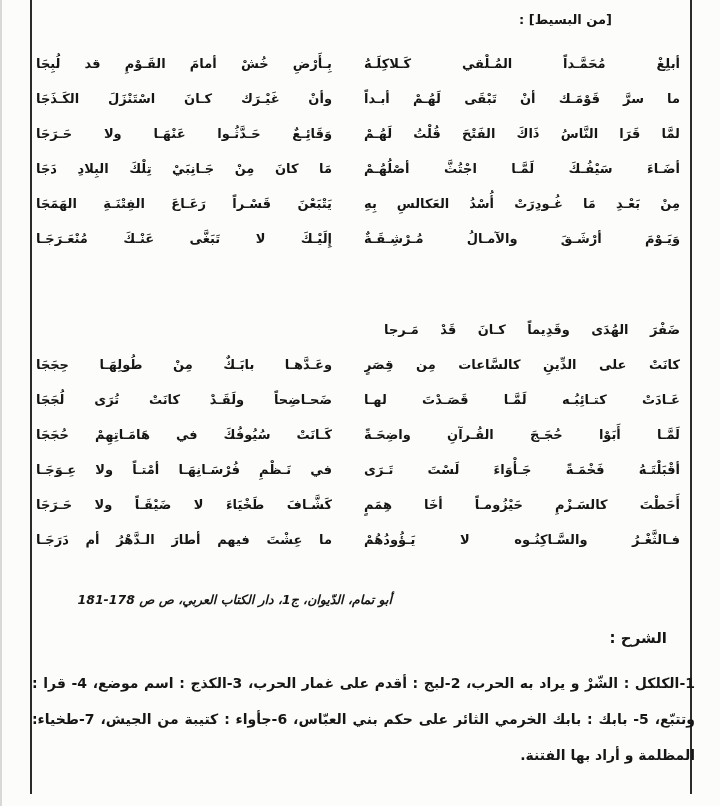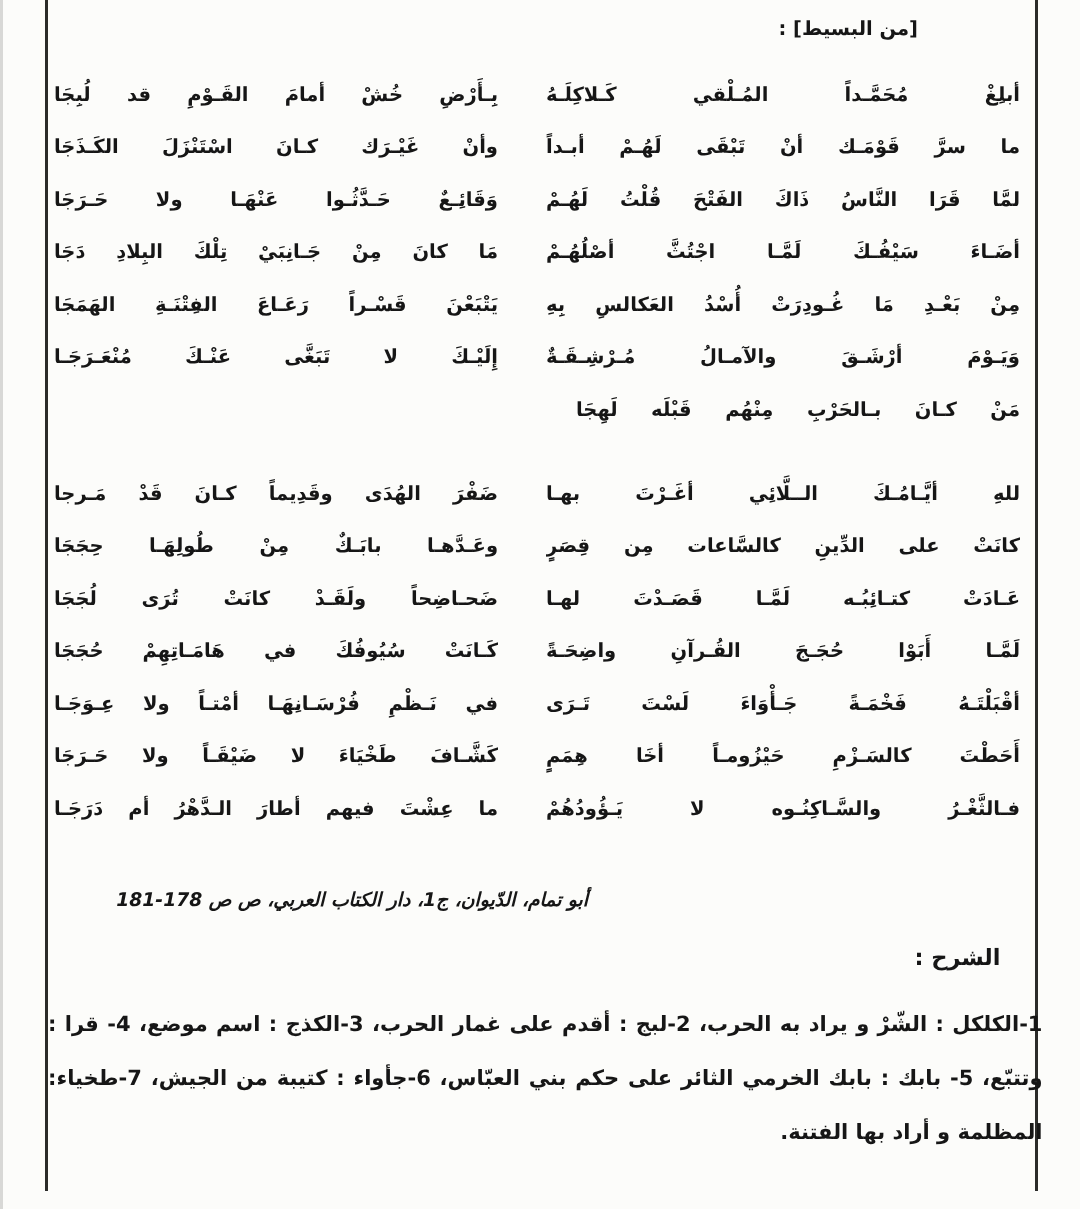--- a/index.html
+++ b/index.html
@@ -85,24 +85,22 @@
   </div>
       <div class="verse-row">
     <div class="hemistich sadr">مِنْ بَعْـدِ مَا غُـودِرَتْ أُسْدُ العَكالسِ بِهِ</div>
     <div class="hemistich ajuz">يَتْبَعْنَ قَسْـراً رَعَـاعَ الفِتْنَـةِ الهَمَجَا</div>
   </div>
       <div class="verse-row">
     <div class="hemistich sadr">وَيَـوْمَ أرْشَـقَ والآمـالُ مُـرْشِـقَـةٌ</div>
     <div class="hemistich ajuz">إِلَيْـكَ لا تَبَغَّى عَنْـكَ مُنْعَـرَجَـا</div>
   </div>
       <div class="verse-row">
-    <div class="hemistich ajuz">مَنْ كـانَ بـالحَرْبِ مِنْهُم قَبْلَه لَهِجَا</div>
   </div>
       <div class="verse-row stanza-gap">
-    <div class="hemistich sadr">للهِ أيَّـامُـكَ الــلَّائِي أغَـرْتَ بهـا</div>
     <div class="hemistich ajuz">ضَفْرَ الهُدَى وقَدِيماً كـانَ قَدْ مَـرجا</div>
   </div>
       <div class="verse-row">
     <div class="hemistich sadr">كانَتْ على الدِّينِ كالسَّاعات مِن قِصَرٍ</div>
     <div class="hemistich ajuz">وعَـدَّهـا بابَـكٌ مِنْ طُولِهَـا حِجَجَا</div>
   </div>
       <div class="verse-row">
     <div class="hemistich sadr">عَـادَتْ كتـائِبُـه لَمَّـا قَصَـدْتَ لهـا</div>
     <div class="hemistich ajuz">ضَحـاضِحاً ولَقَـدْ كانَتْ تُرَى لُجَجَا</div>
   </div>

